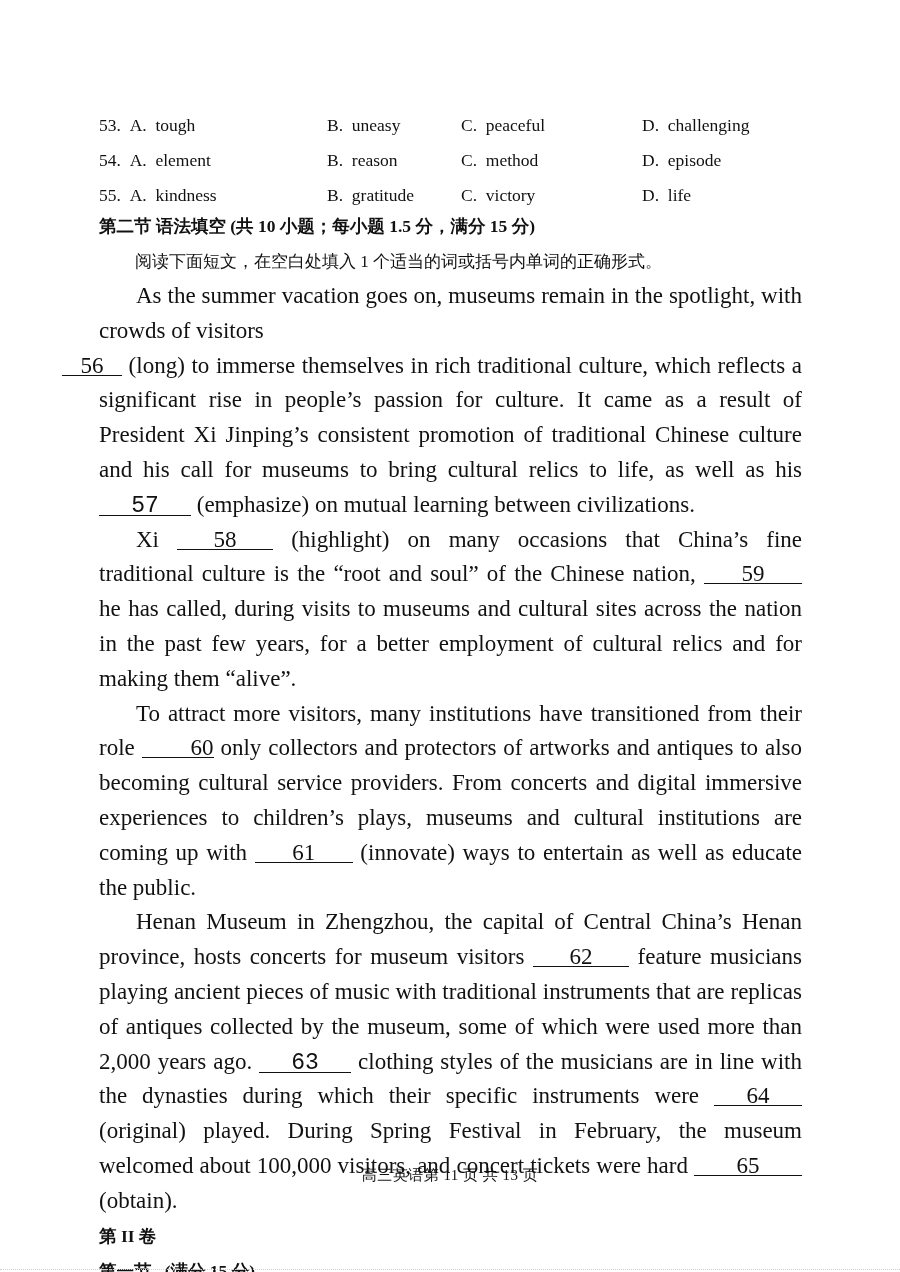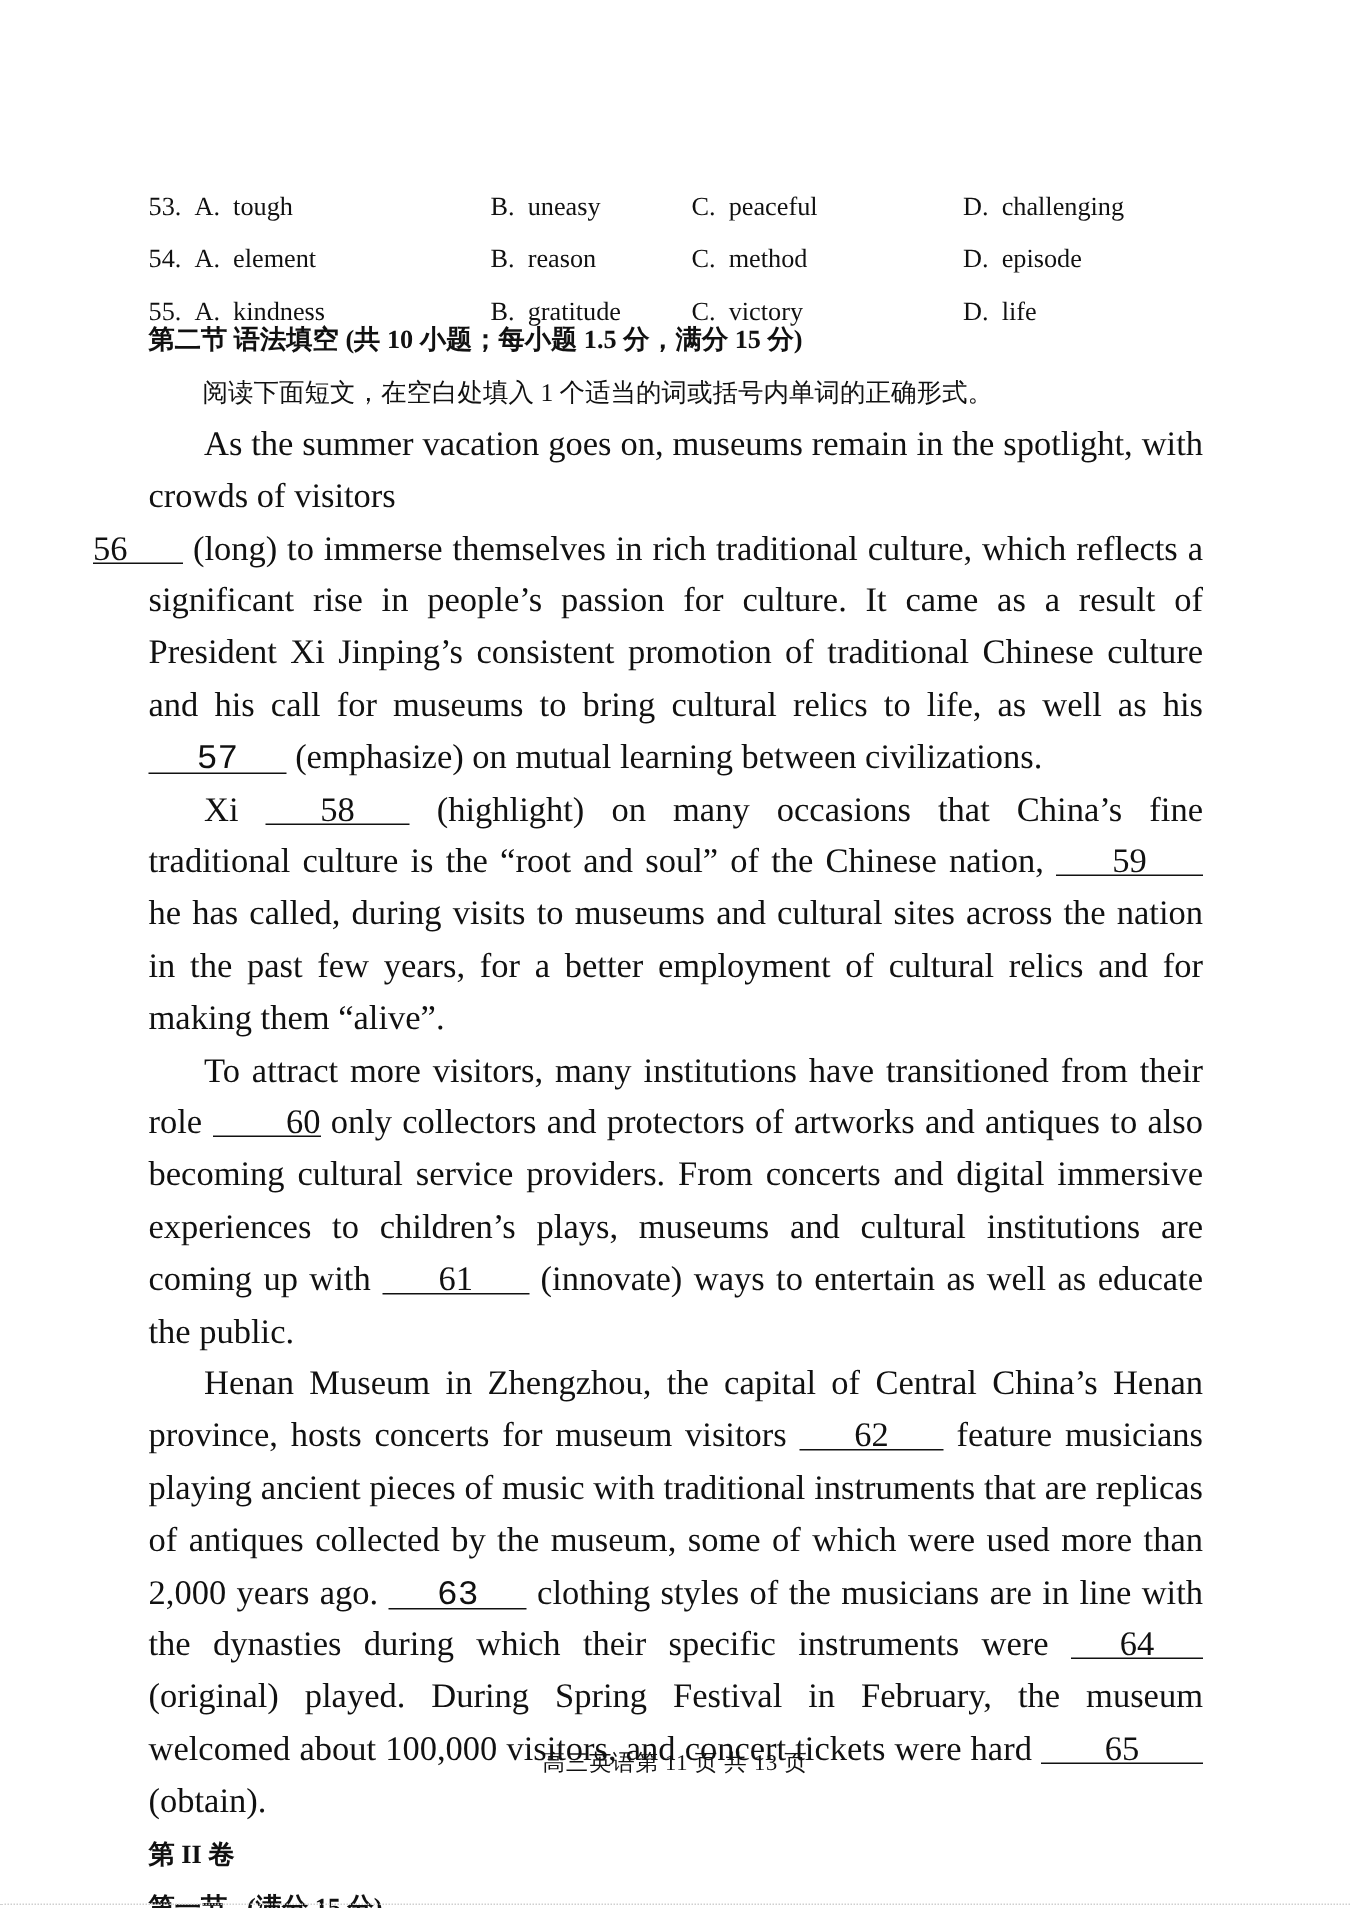--- a/index.html
+++ b/index.html
@@ -3,29 +3,29 @@
 <meta charset="utf-8">
 <style>
   html, body { margin: 0; padding: 0; background: #ffffff; }
   body {
     width: 900px; height: 1272px; position: relative; overflow: hidden;
     font-family: "Liberation Serif", "DejaVu Serif", serif;
     color: #111111;
   }
   .page { position: absolute; left: 99px; top: 104px; width: 703px; }
   .opt-row { position: relative; height: 35px; font-size: 17.5px; line-height: 35px; }
-  .opt-row span { position: absolute; top: 16px; white-space: nowrap; }
+  .opt-row span { position: absolute; top: 4px; white-space: nowrap; }
   .c0 { left: 0; } .c1 { left: 181px; margin-left: 47px; } .c2 { left: 362px; } .c3 { left: 543px; }
   .heading { font-weight: bold; font-size: 17.5px; line-height: 35px; height: 35px; white-space: nowrap; }
   .heading.center { text-align: left; }
   .instr { font-size: 17px; line-height: 35px; height: 35px; text-indent: 36px; white-space: nowrap; }
   p.para { margin: 0; font-size: 23px; line-height: 34.8px; text-align: justify; text-indent: 37px; }
   .blank { display: inline-block; border-bottom: 1px solid #111; text-align: center; line-height: 18px; text-indent: 0; }
   .w60 { width: 60px; } .w72 { width: 72px; } .w88 { width: 88px; } .w92 { width: 92px; font-family: Liberation Mono, monospace; } .w96 { width: 96px; } .w98 { width: 98px; } .w108 { width: 108px; }
-  .blank.left { text-align: left; }
+  .blank.left { text-align: center; }
   .blank.right { text-align: right; }
   .footer { position: absolute; left: 0; width: 900px; top: 1166px; text-align: center; font-size: 15px; letter-spacing: 0.5px; }
   .bottom-edge { position: absolute; left: 0; top: 1269px; width: 900px; height: 1px; border-top: 1px dotted #cfcfcf; }
 </style>
 </head>
 <body>
 
 <div class="page">
 
   <div class="opt-row">

